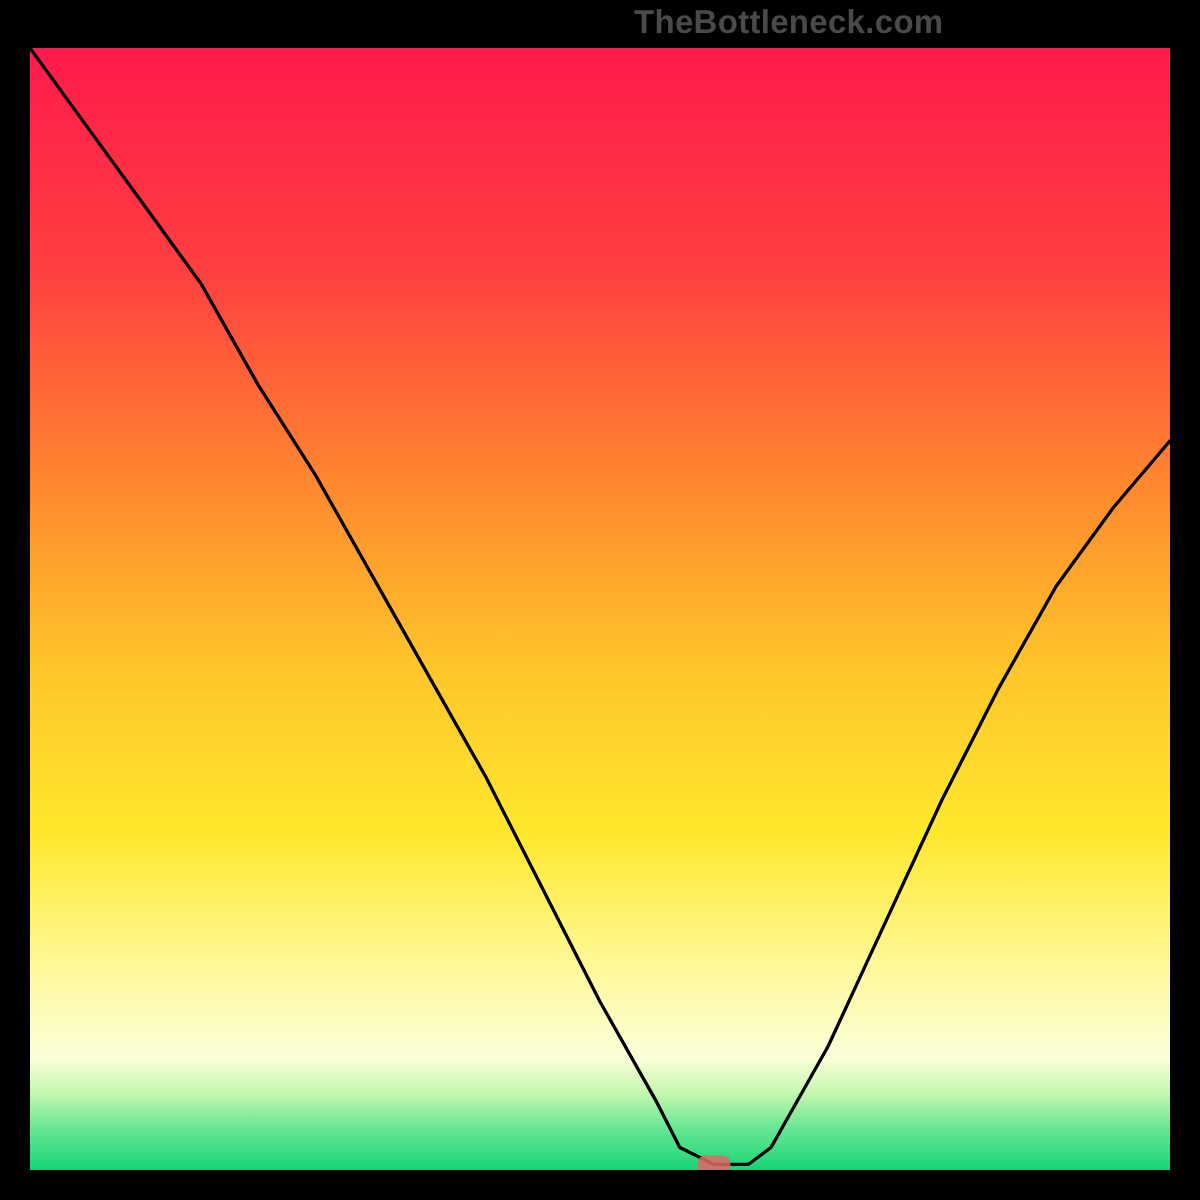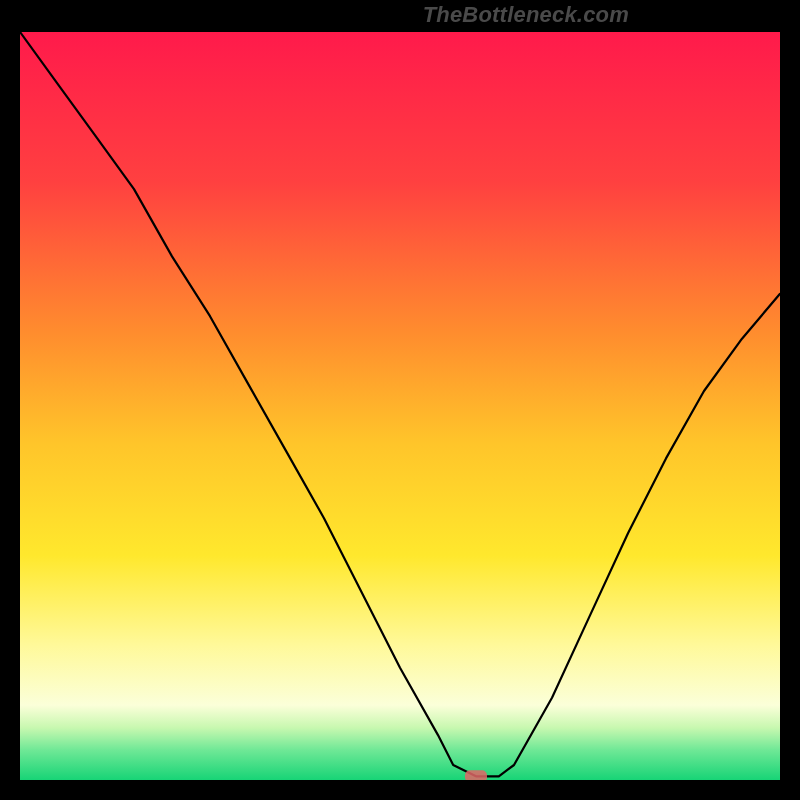--- a/index.html
+++ b/index.html
@@ -9,21 +9,20 @@
     height: 800px;
     background: #000;
     font-family: Arial, Helvetica, sans-serif;
     overflow: hidden;
   }
   .frame {
     position: relative;
     width: 637px;
     height: 800px;
     box-sizing: border-box;
-    font-style: italic;
   }
   .watermark {
     position: absolute;
     top: 2px;
     right: 8px;
     color: #4a4a4a;
     font-size: 22px;
     font-weight: 600;
     letter-spacing: 0.2px;
     z-index: 20;

